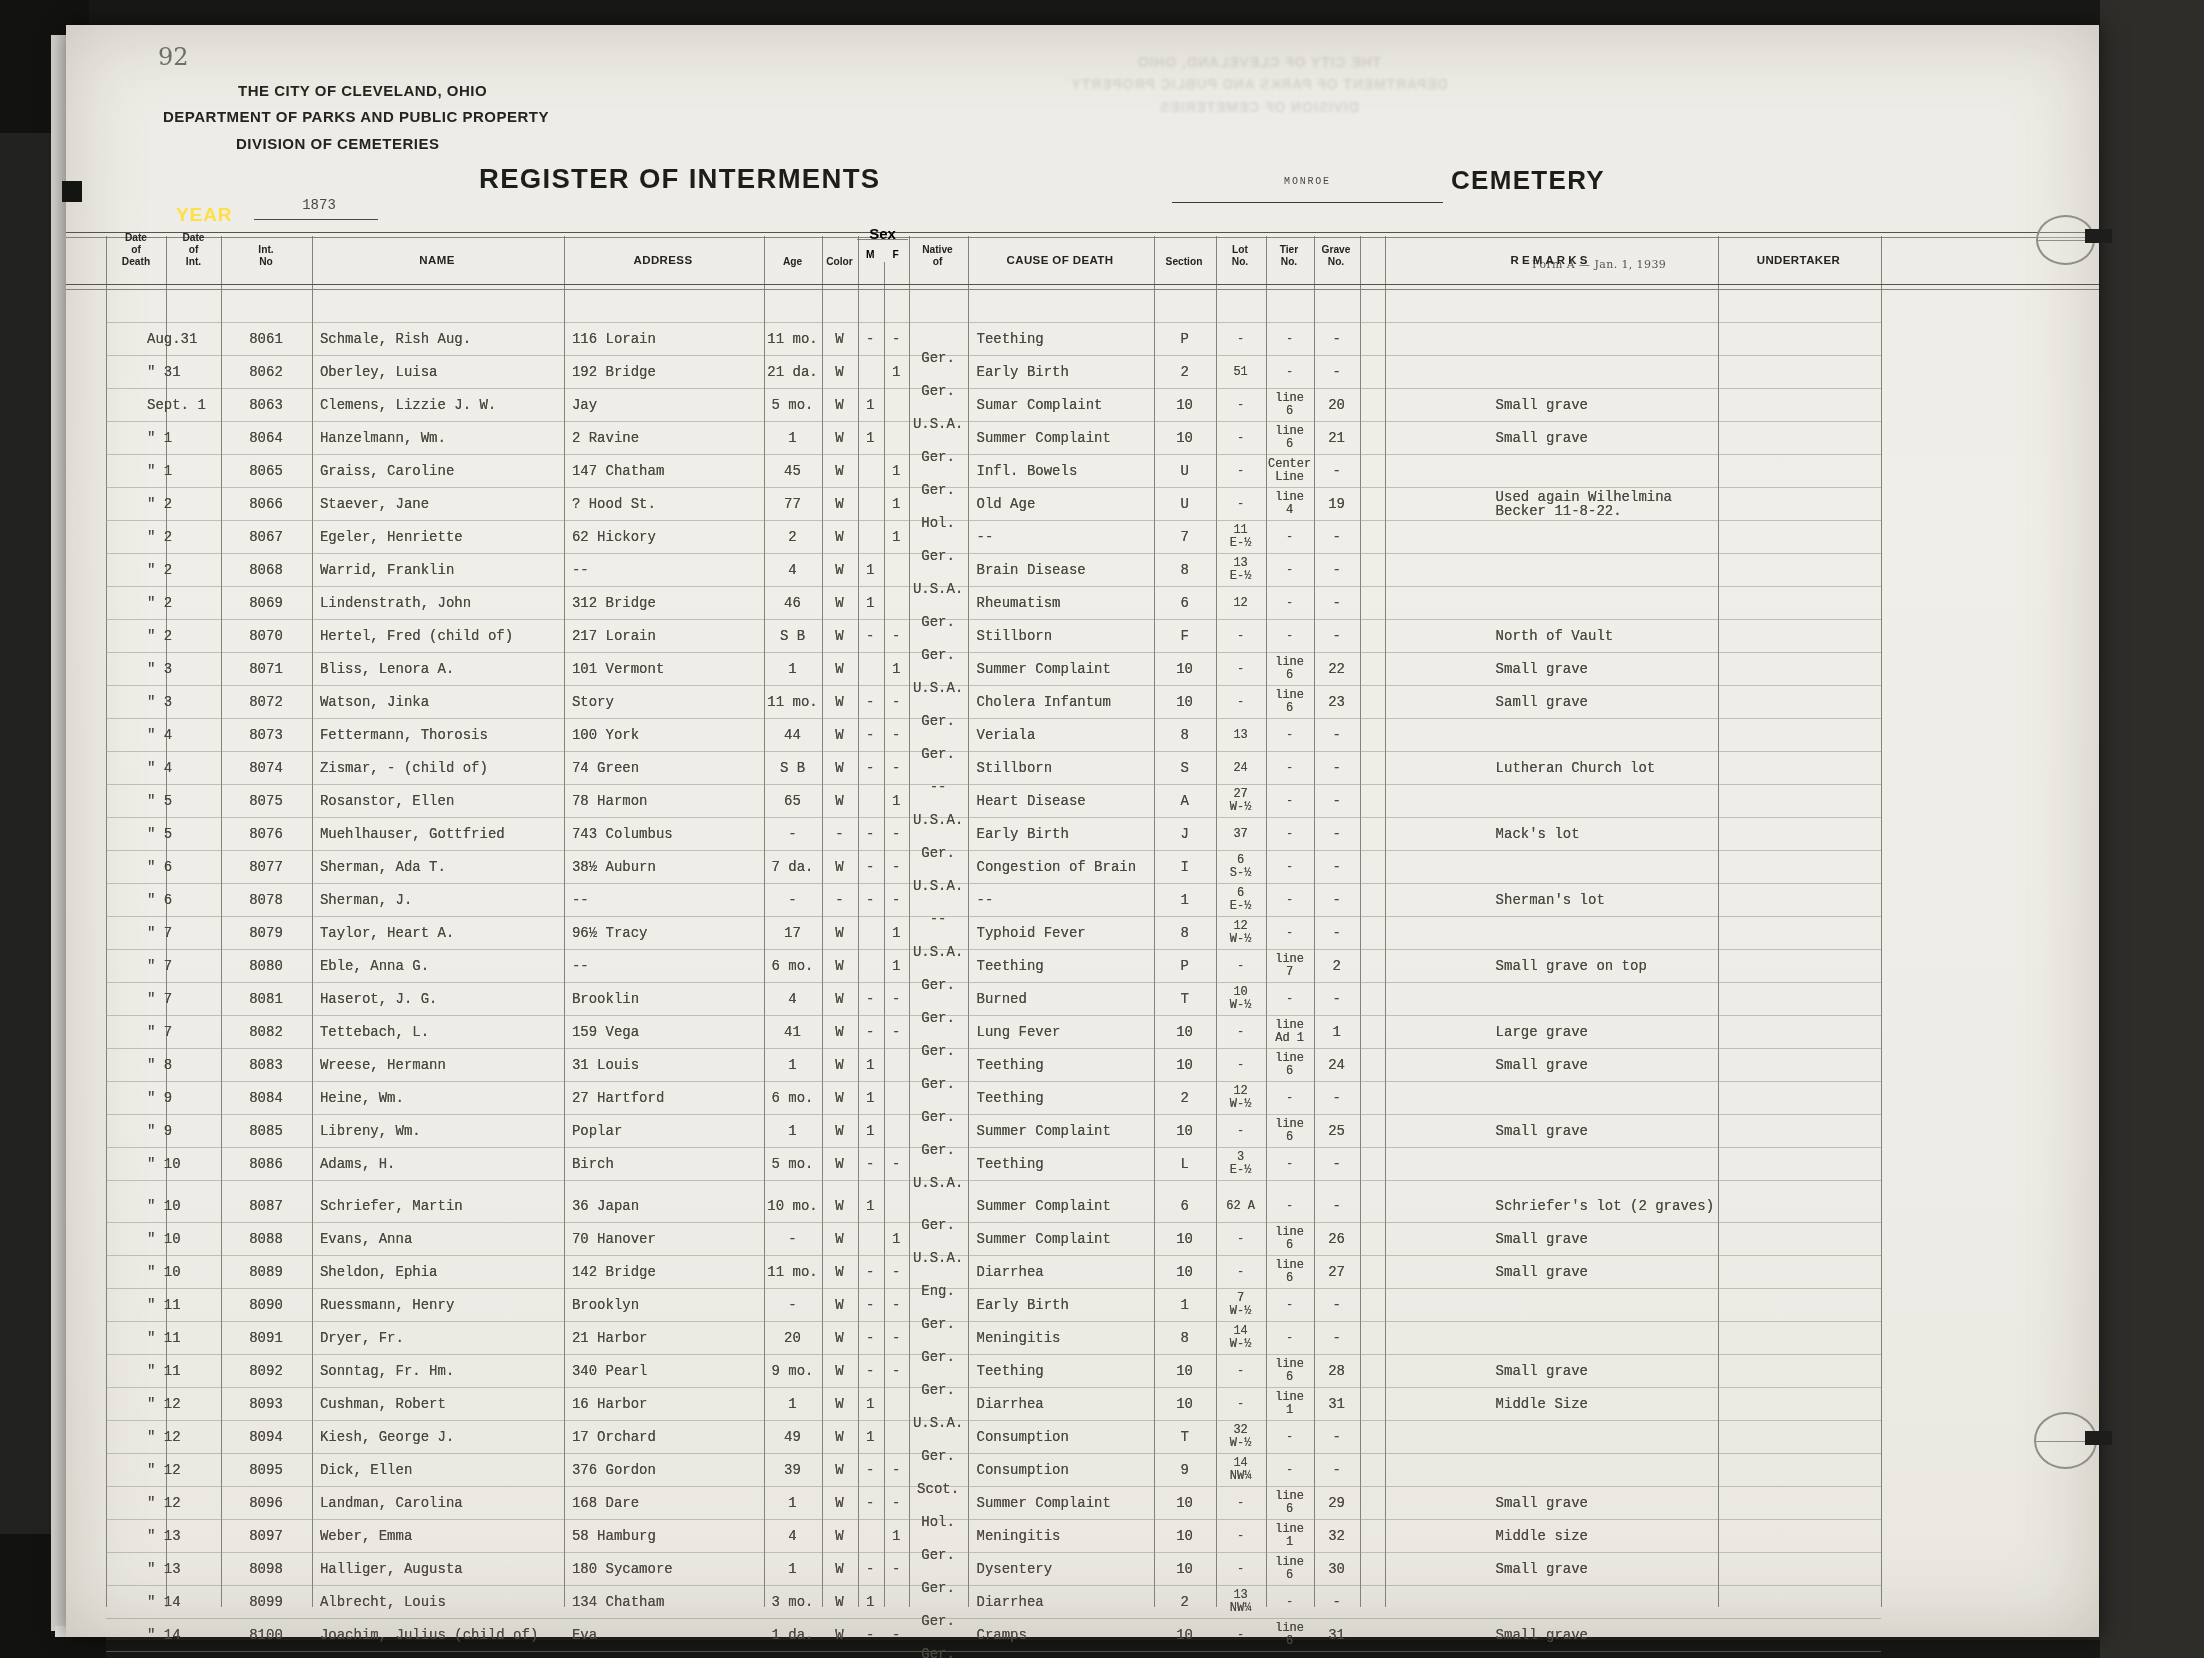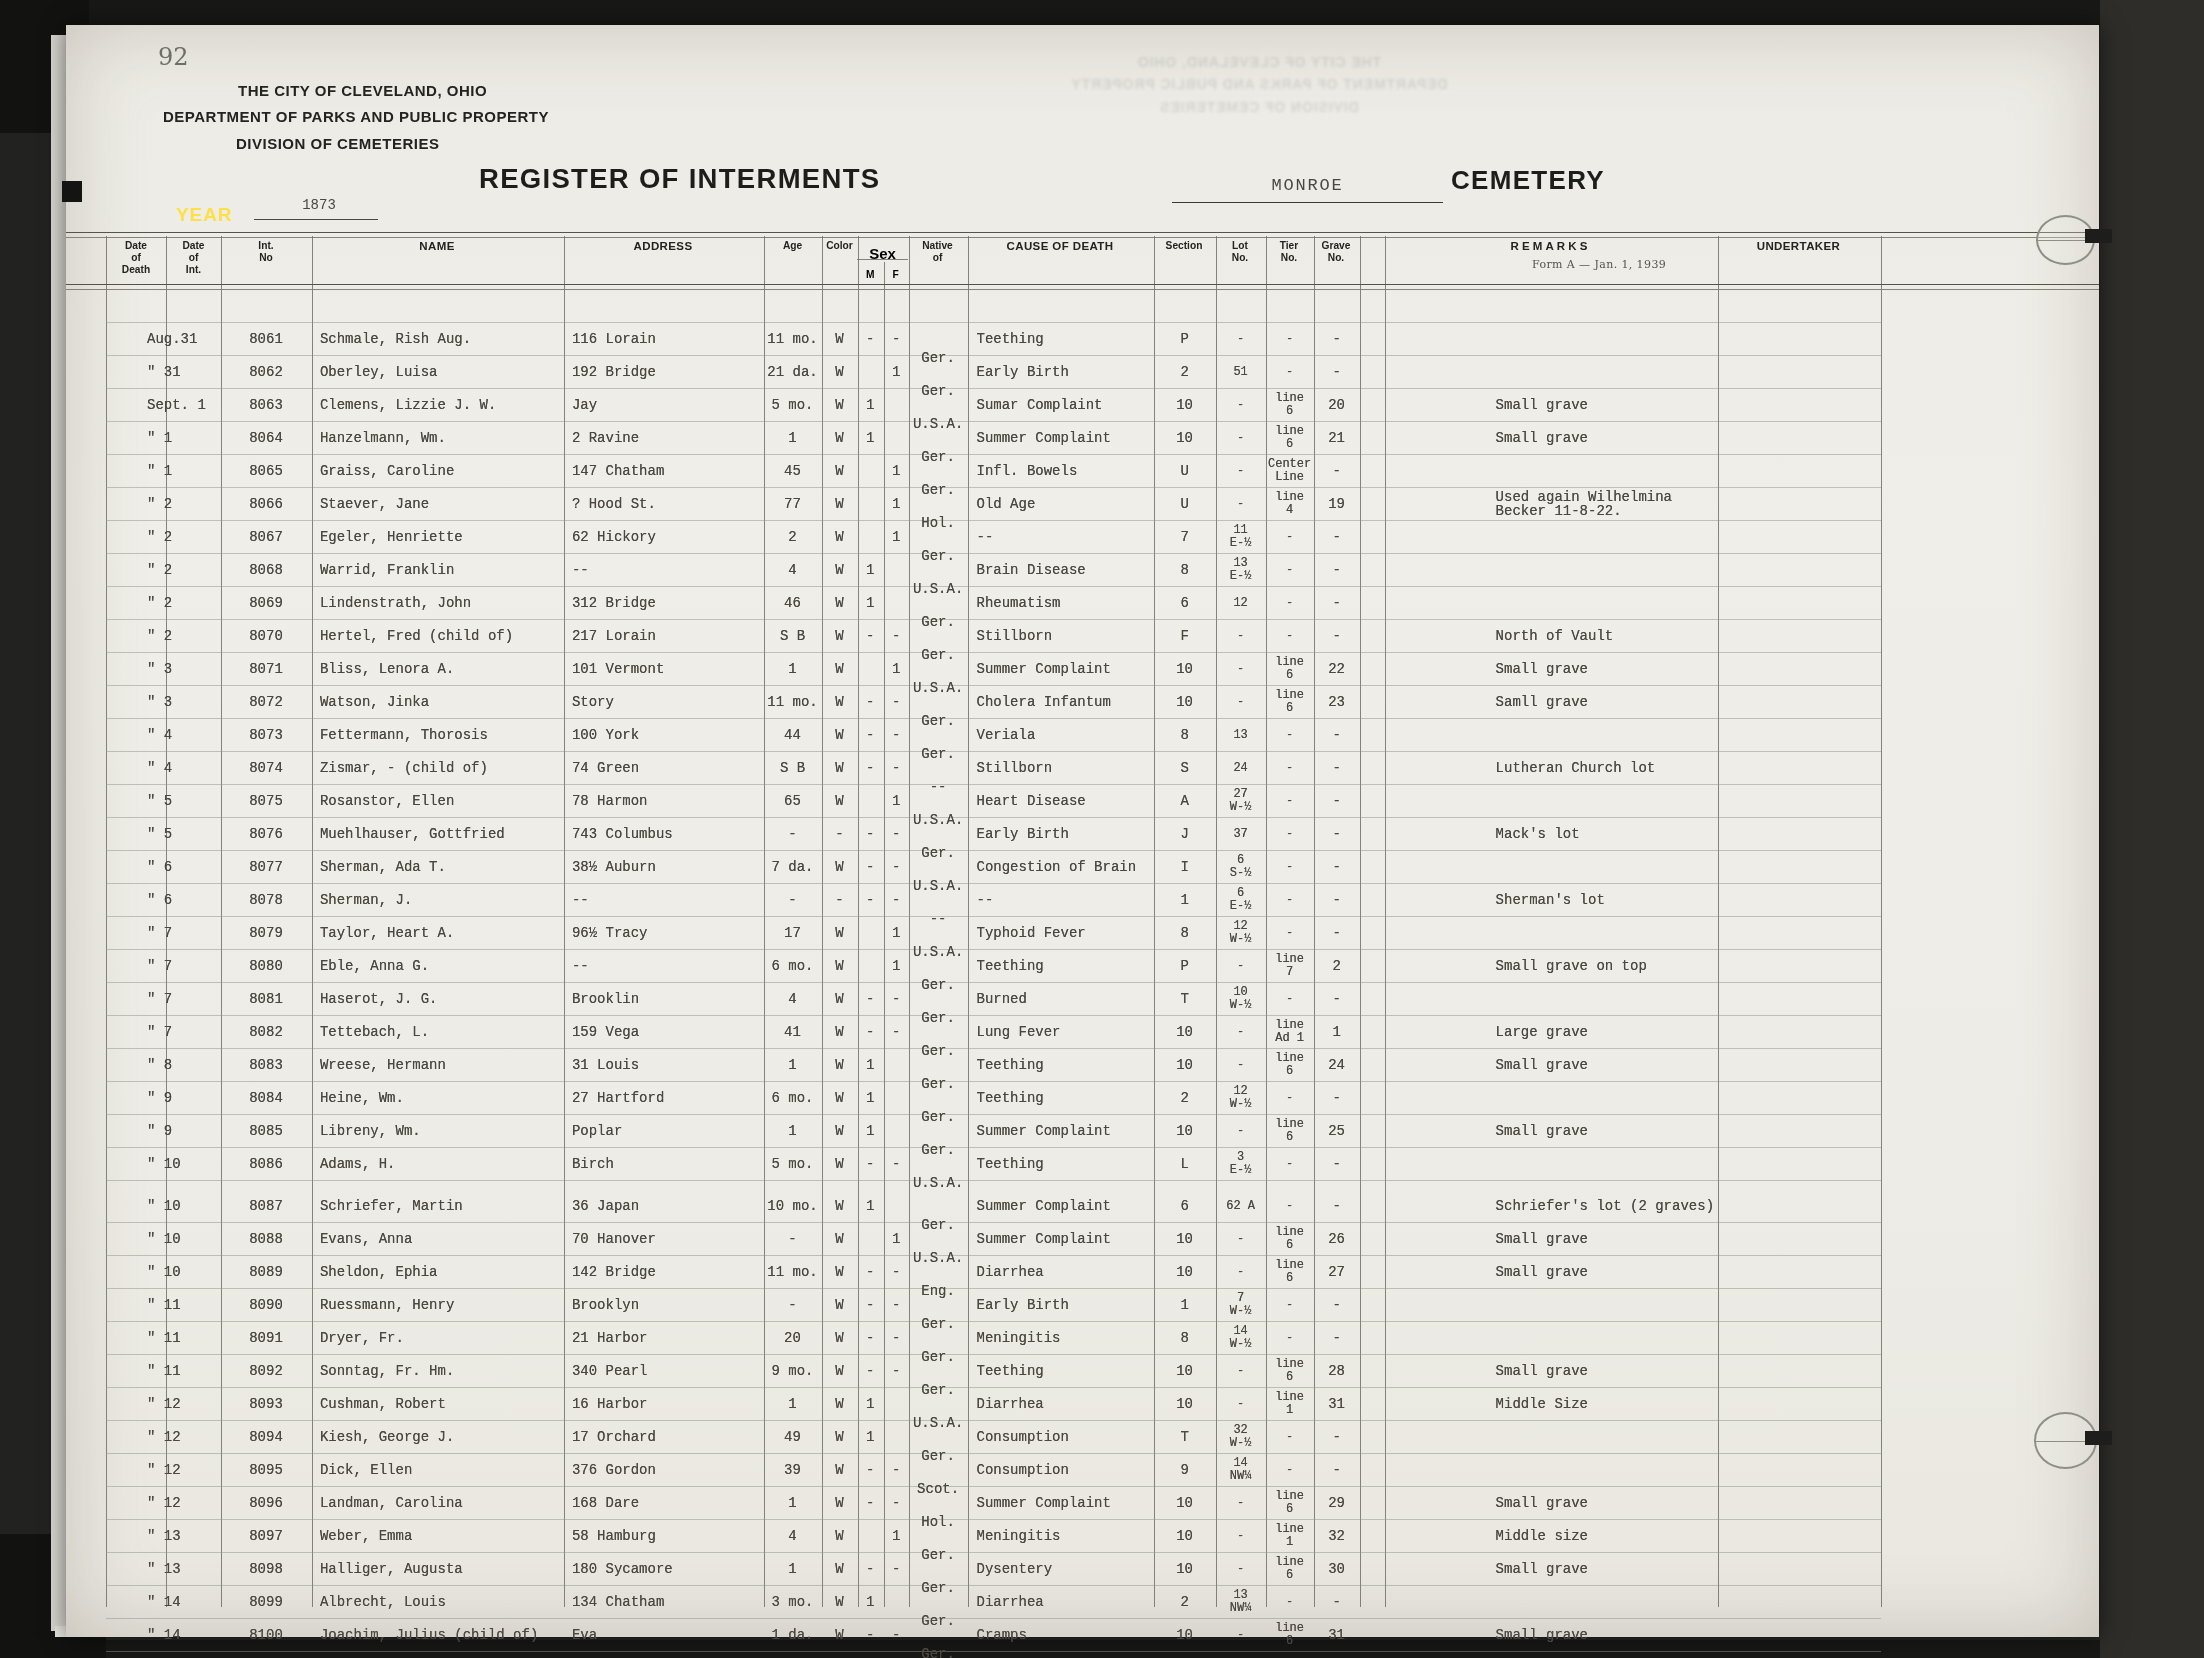--- a/index.html
+++ b/index.html
@@ -43,21 +43,21 @@
   .org1 { left:238px; top:82px; }
   .org2 { left:163px; top:108px; }
   .org3 { left:204px; top:135px;margin-left:32px; }
 
   .main-title {
     position:absolute; left:479px; top:163px; width:401px; text-align:center;
     font-weight:bold; font-size:27.5px; letter-spacing:1.3px; color:#1d1d1a; white-space:nowrap;
   }
   .cemetery-name {
     position:absolute; left:1179px; top:176px; width:257px; text-align:center;
-    font-family:"Liberation Mono", monospace; font-size:17px; letter-spacing:1.8px; color:#4a4843;
+    font-family:"Liberation Mono", monospace; font-size:10px; letter-spacing:1.8px; color:#4a4843;
   }
   .cemetery-underline { position:absolute; left:1172px; top:202px; width:271px; border-bottom:1.8px solid #3c3a36; }
   .cemetery-label {
     position:absolute; left:1451px; top:165px;
     font-weight:bold; font-size:26px; letter-spacing:1.3px; color:#1d1d1a;
   }
   .year-label { position:absolute; left:176px; top:204px; font-weight:bold; font-size:19px; letter-spacing:0.9px; color:#fde047; }
   .year-value {
     position:absolute; left:266px; top:197px; width:106px; text-align:center;
     font-family:"Liberation Mono", monospace; font-size:14px; color:#4a4843;
@@ -71,21 +71,21 @@
   
   .dbl-rule { position:absolute; left:66px; width:2033px; height:4.4px;
     border-top:1.8px solid #55534c; border-bottom:0.9px solid #84827a; }
   .rule-top { top:232px; }
   .rule-header { top:284px; left:66px; }
   .vlines { position:absolute; left:106px; top:236px; width:1775px; height:1371px; pointer-events:none; }
   .vl { position:absolute; top:0; bottom:0; width:0.9px; background:rgba(112,112,104,.85); }
   .vl-mf { top:26px; }
 
   
-  .thead { position:absolute; left:106px; top:240px; width:1775px; height:48px; display:flex; align-items:flex-start; }
+  .thead { position:absolute; left:106px; top:220px; width:1775px; height:48px; display:flex; align-items:flex-end; }
   .hc { text-align:center; color:#23231f; white-space:pre-line; font-weight:bold;
         font-size:10.2px; line-height:1.18; flex:none; }
   .hc-big { font-size:11.5px; letter-spacing:0.4px; }
   .hc-remarks { letter-spacing:3.1px; }
   .sexgroup { flex:none; display:flex; flex-direction:column; height:48px; justify-content:flex-start; }
   .sex-top { font-weight:bold; font-size:15px; text-align:center; padding-top:5.3px; height:20.4px; box-sizing:border-box;
              border-bottom:0.9px solid rgba(112,112,104,.85); }
   .sex-sub { display:flex; flex:1; align-items:center; }
   .sex-sub span { font-weight:bold; font-size:10.2px; text-align:center; }
 

